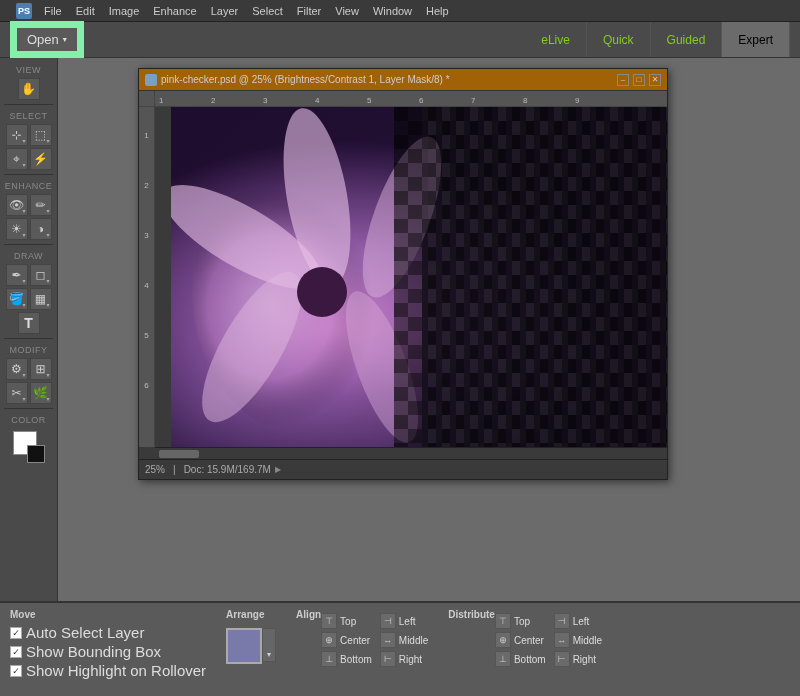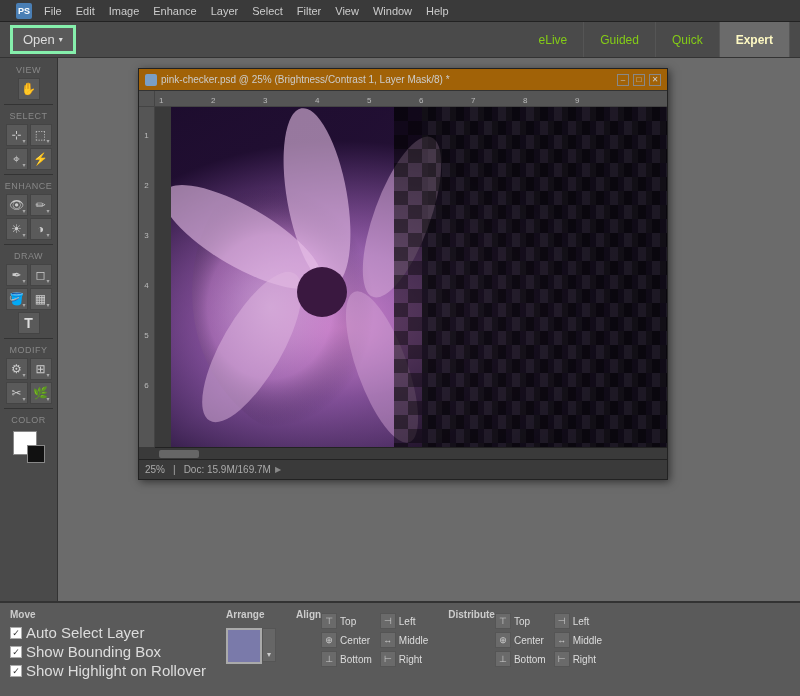--- a/index.html
+++ b/index.html
@@ -36,21 +36,21 @@
       background: #4a4a4a;
       display: flex;
       align-items: center;
       padding: 0 10px;
       border-bottom: 1px solid #333;
     }
     .open-btn {
       display: flex;
       align-items: center;
       background: #5a5a5a;
-      border: 3px solid #86efac;
+      border: 7px solid #86efac;
       padding: 4px 10px;
       color: #ddd;
       font-size: 13px;
       cursor: pointer;
       gap: 4px;
     }
     .open-btn .arrow { font-size: 8px; }
     .mode-tabs {
       margin-left: auto;
       display: flex;
@@ -61,22 +61,21 @@
       padding: 0 16px;
       display: flex;
       align-items: center;
       color: #84cc16;
       font-size: 12px;
       cursor: pointer;
       border-right: 1px solid #555;
     }
     .mode-tab.active {
       background: #6b6b6b;
-      color: #fef9c3;
-      font-weight: bold;
+      color: #000000;
     }
 
     
     .main-layout {
       display: flex;
       height: calc(696px - 22px - 36px - 95px);
     }
 
     
     .left-toolbar {
@@ -370,22 +369,22 @@
   </div>
 </div>
 
 <div class="header-bar">
   <button class="open-btn">
     <span>Open</span>
     <span class="arrow">▾</span>
   </button>
   <div class="mode-tabs">
     <div class="mode-tab">eLive</div>
+    <div class="mode-tab">Quick</div>
     <div class="mode-tab">Guided</div>
-    <div class="mode-tab">Quick</div>
     <div class="mode-tab active">Expert</div>
   </div>
 </div>
 
 <div class="main-layout">
 
   <div class="left-toolbar">
     <div class="toolbar-section-label">VIEW</div>
     <div class="toolbar-row">
       <div class="tool-btn">✋</div>

